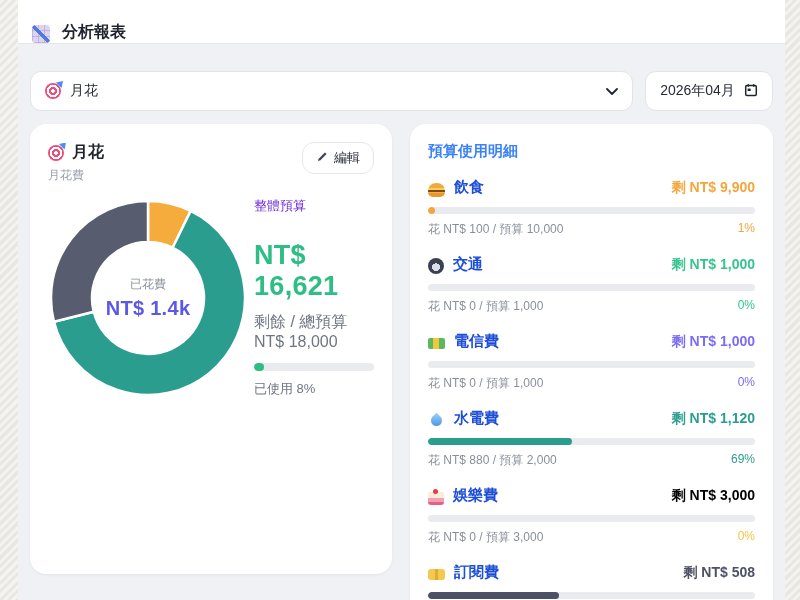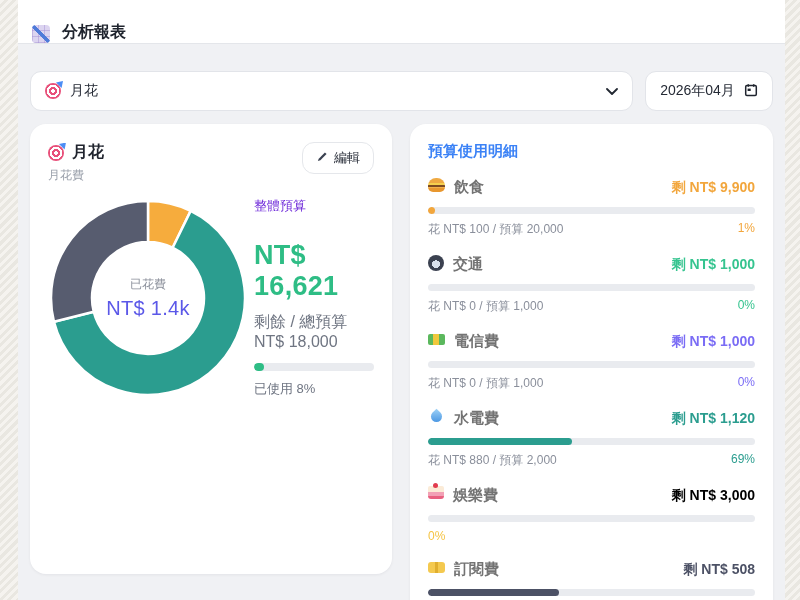--- a/index.html
+++ b/index.html
@@ -31,34 +31,34 @@
 
   
   .ov-head { display:flex; align-items:flex-start; justify-content:space-between; }
   .ov-title-row { display:flex; align-items:center; gap:8px; font-size:16px; font-weight:bold; }
   .ov-subtitle { font-size:12px; color:#9AA0AB; margin-top:4px; }
   .edit-btn { display:flex; align-items:center; gap:6px; background:#fff; border:1px solid #E5E7EB; border-radius:12px; padding:6px 13px; font-size:13px; color:#2A2F3A; cursor:pointer; font-family:inherit; }
   .chart-row { display:flex; align-items:center; margin-top:13px; }
   .donut-wrap { position:relative; width:200px; height:200px; flex:none; }
   .donut-center { position:absolute; inset:0; display:flex; flex-direction:column; align-items:center; justify-content:center; gap:4px; pointer-events:none; }
   .donut-center-label { font-size:12px; color:#8B909B; }
-  .donut-center-value { font-size:20px; font-weight:normal; letter-spacing:.3px; }
+  .donut-center-value { font-size:20px; font-weight:bold; letter-spacing:.3px; }
   .stats { margin-left:6px; width:132px; }
   .stats-label { font-size:13px; color:#6d28d9; }
   .stats-big { font-size:27px; font-weight:bold; margin-top:25px; letter-spacing:.3px; }
   .stats-sub { font-size:16px; color:#6F7582; margin-top:10px; }
   .bar { height:8px; background:#E9EBEF; border-radius:99px; overflow:hidden; margin:12px 0 9px 0; }
   .bar-fill { height:100%; border-radius:99px; }
   .stats-used { font-size:13px; color:#6F7582; }
 
   
   .detail-title { font-size:15px; font-weight:bold; color:#3b82f6; }
   .row { margin-top:17px; }
   .row-head { display:flex; align-items:center; justify-content:space-between; }
-  .row-name { display:flex; align-items:flex-start; gap:9px; font-size:15px; font-weight:bold; color:#737373; }
+  .row-name { display:flex; align-items:flex-end; gap:9px; font-size:15px; font-weight:bold; color:#1d4ed8; }
   .row-remain { font-size:14px; font-weight:bold; }
   .row-bar { height:7px; background:#E9EBEF; border-radius:99px; overflow:hidden; margin:10px 0 7px 0; }
   .row-fill { height:100%; border-radius:99px; }
   .row-sub { display:flex; justify-content:space-between; font-size:12px; color:#8A8F9B; }
 
   
   .icon { display:inline-block; position:relative; flex:none; }
   [data-icon="chart-increasing"] { width:18px; height:18px; border-radius:4px;
     background:
       linear-gradient(45deg, transparent 43%, #4F7BD9 43% 57%, transparent 57%),
@@ -167,21 +167,21 @@
       <span class="row-name">
         <span class="icon" data-icon="hamburger"></span>
         <span>飲食</span>
       </span>
       <span class="row-remain" style="color: rgb(242, 166, 60);">剩 NT$ 9,900</span>
     </div>
     <div class="row-bar">
       <div class="row-fill" style="background: rgb(242, 166, 60); width: 1%; min-width: 7px;"></div>
     </div>
     <div class="row-sub">
-      <span>花 NT$ 100 / 預算 20,000</span>
+      <span>花 NT$ 100 / 預算 10,000</span>
       <span class="row-pct" style="color: rgb(242, 166, 60);">1%</span>
     </div>
   </div>
 
   <div class="row">
     <div class="row-head">
       <span class="row-name">
         <span class="icon" data-icon="metro"></span>
         <span>交通</span>
       </span>
@@ -235,20 +235,21 @@
       <span class="row-name">
         <span class="icon" data-icon="shortcake"></span>
         <span>娛樂費</span>
       </span>
       <span class="row-remain" style="color: #000000;">剩 NT$ 3,000</span>
     </div>
     <div class="row-bar">
       <div class="row-fill" style="background: rgb(245, 196, 69); width: 0%;"></div>
     </div>
     <div class="row-sub">
+      <span>花 NT$ 0 / 預算 3,000</span>
       <span class="row-pct" style="color: rgb(245, 196, 69);">0%</span>
     </div>
   </div>
 
   <div class="row">
     <div class="row-head">
       <span class="row-name">
         <span class="icon" data-icon="ticket"></span>
         <span>訂閱費</span>
       </span>

